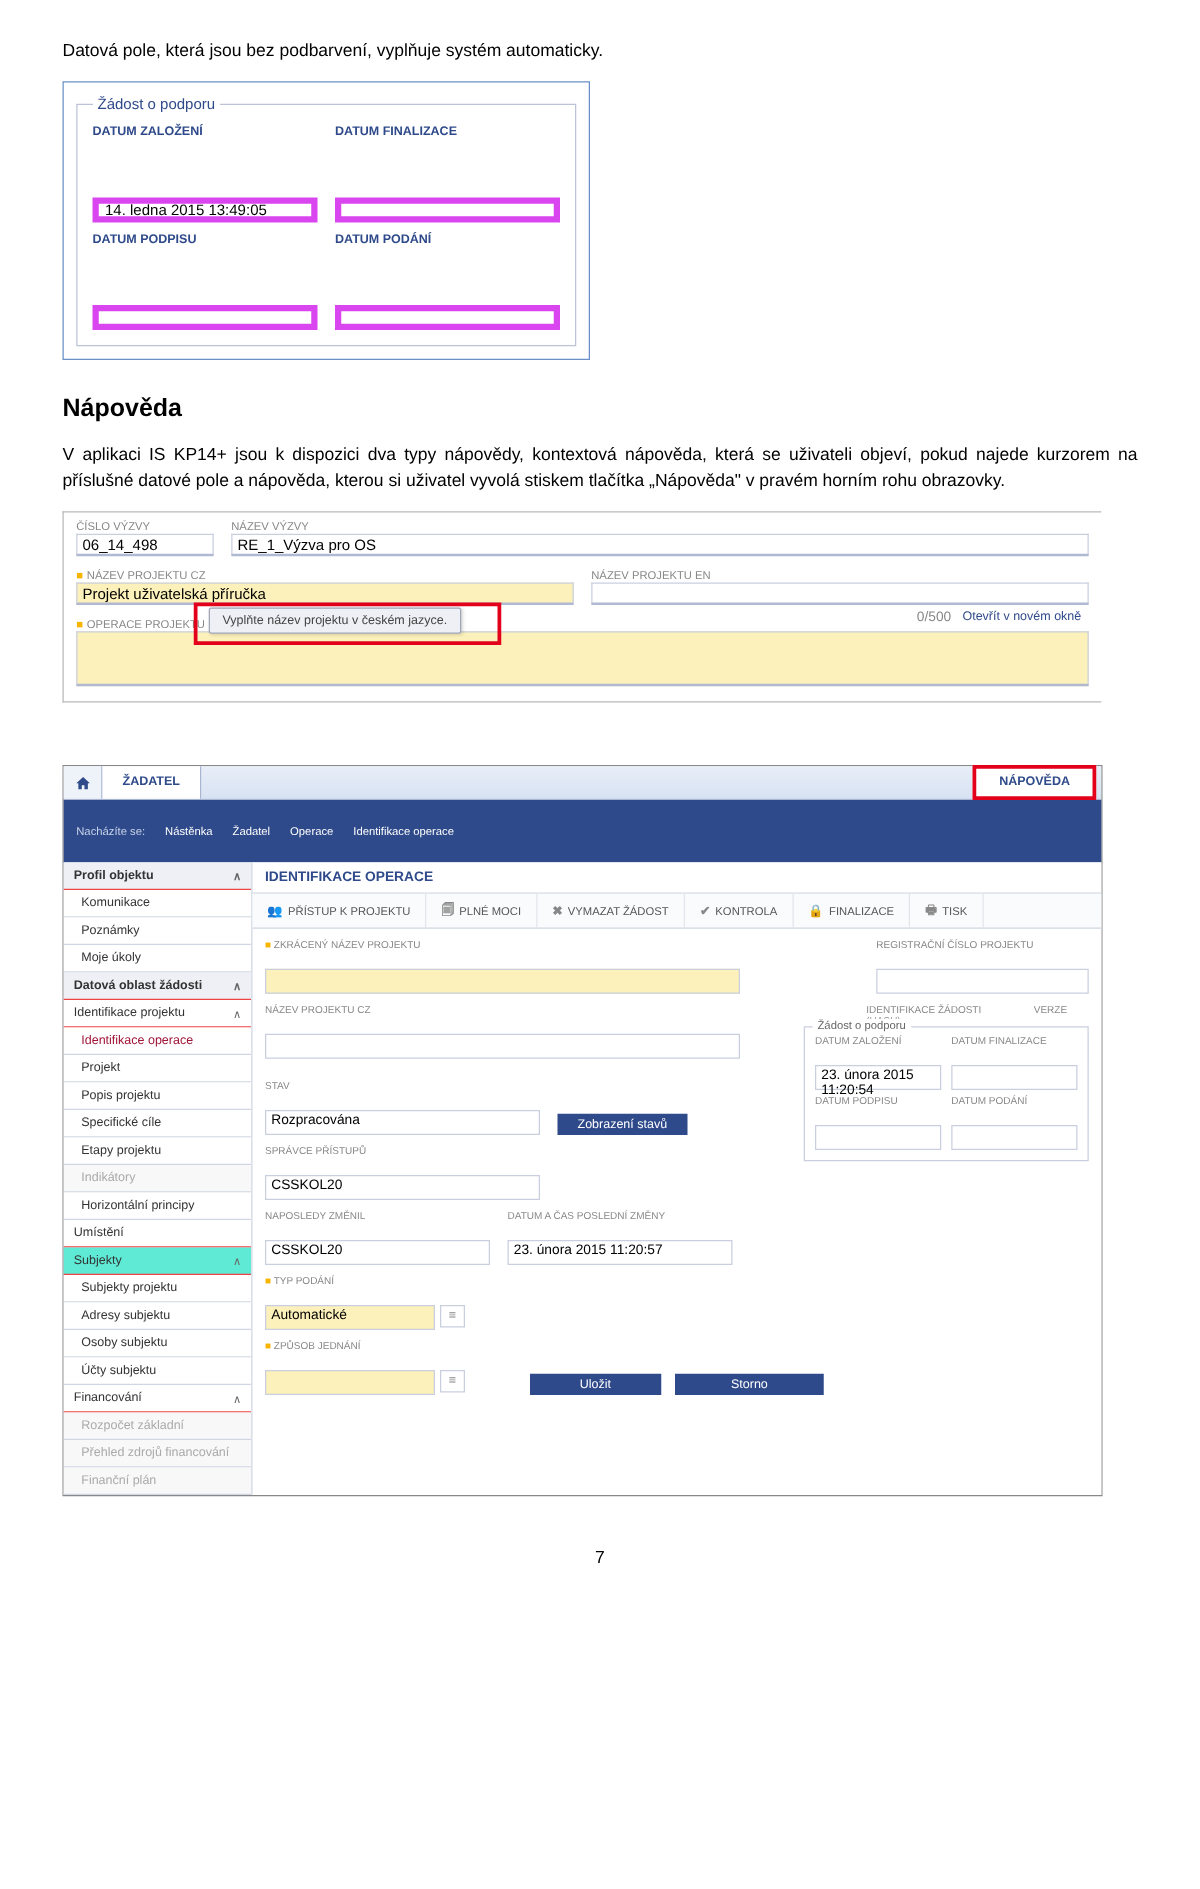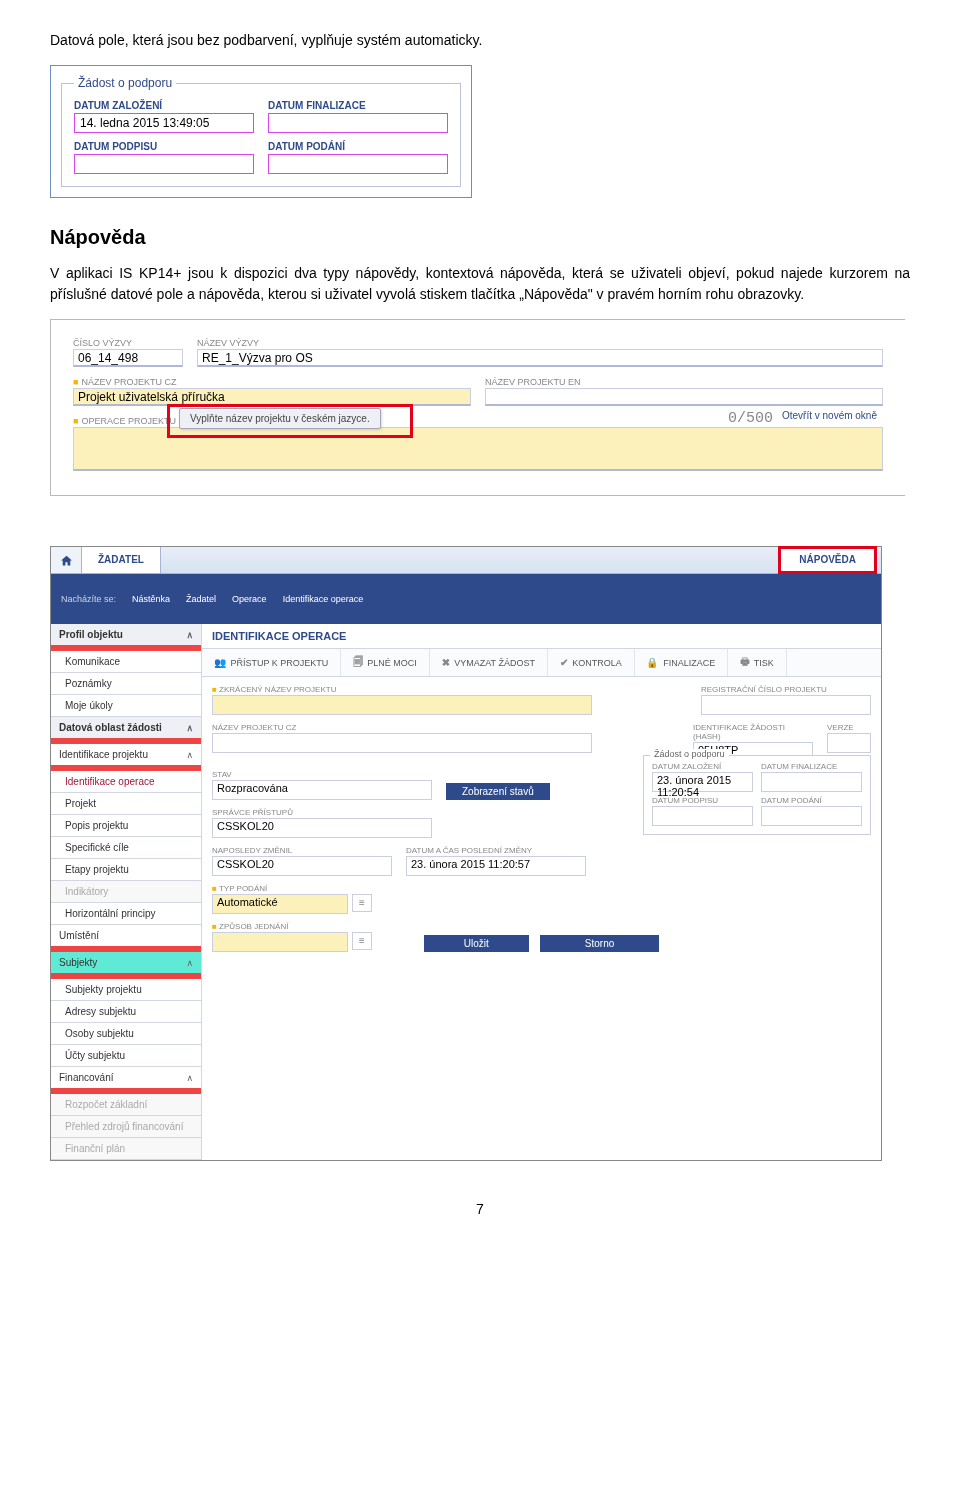--- a/index.html
+++ b/index.html
@@ -38,38 +38,39 @@
   .field { flex: 1; }
   .lbl {
     font-family: "Arial Narrow", Arial, sans-serif;
     font-stretch: condensed;
     font-size: 10px;
     font-weight: bold;
     color: #2f4a8a;
     margin-bottom: 2px;
   }
   .inp {
-    border: 1px solid #d946ef;
+    border: 5px solid #d946ef;
     height: 20px;
     width: 100%;
     box-sizing: border-box;
     padding: 2px 5px;
     font-size: 12px;
     background: #fff;
     font-family: "Arial Narrow", Arial, sans-serif;
     font-stretch: condensed;
+    margin-top: 45px;
   }
 
   
   .shot2 {
     border: 1px solid #b9b9b9;
     border-right: none;
     background: #fff;
     width: 830px;
-    padding: 12px;
+    padding: 0;
     margin-bottom: 50px;
   }
   .shot2-inner { padding: 6px 0 6px 0; }
   .c-row { display: flex; gap: 14px; padding: 0 10px; }
   .c-field { }
   .c-lbl {
     font-family: "Arial Narrow", Arial, sans-serif;
     font-stretch: condensed;
     font-size: 9px; color: #888; margin-bottom: 1px;
   }
@@ -89,22 +90,22 @@
     position: absolute; top: 2px; left: 116px;
     border: 1px solid #a0a6b8; background: #eef0f5;
     padding: 4px 10px; font-size: 10px;
     font-family: "Arial Narrow", Arial, sans-serif;
     font-stretch: condensed;
     color: #444;
     box-shadow: 1px 1px 3px rgba(0,0,0,0.15);
     border-radius: 2px;
   }
   .counter {
-    position: absolute; top: 4px; right: 120px; font-size: 15px; color: #888;
-    font-family: Liberation Mono, monospace; font-stretch: condensed;
+    position: absolute; top: 4px; right: 120px; font-size: 11px; color: #888;
+    font-family: Liberation Sans, sans-serif; font-stretch: condensed;
   }
   .open-link {
     position: absolute; top: 4px; right: 16px; font-size: 10px;
     font-family: "Arial Narrow", Arial, sans-serif; font-stretch: condensed;
     color: #2f4a8a;
   }
   .red-highlight {
     position: absolute; border: 3px solid #e2001a; top: -2px; left: 104px;
     width: 240px; height: 28px;
   }
@@ -141,21 +142,21 @@
     padding: 20px 10px; display: flex; gap: 16px;
   }
   .breadcrumb span:first-child { color: #c8d4ea; }
   .breadcrumb span { cursor: default; }
 
   .body-area { display: flex; background: #f5f6f8; }
   .sidebar { width: 150px; flex-shrink: 0; }
   .side-sec {
     display: flex; justify-content: space-between; align-items: flex-end;
     padding: 5px 8px; font-size: 10px; font-weight: bold; color: #333;
-    border-bottom: 6px solid #ef4444; background: #eef0f6;
+    border-bottom: 1px solid #ef4444; background: #eef0f6;
   }
   .side-item {
     padding: 5px 8px 5px 14px; font-size: 10px; color: #333;
     border-bottom: 1px solid #d0d6e2; background: #fff;
   }
   .side-item.active { color: #a01537; }
   .side-item.dim { color: #aaa; background: #f8f8f8; }
   .chev { font-size: 9px; color: #666; }
 
   .main {
@@ -174,21 +175,21 @@
     display: flex; align-items: center; gap: 4px;
     padding: 5px 12px; font-size: 9px; color: #555;
     border-right: 1px solid #e2e5ec;
   }
   .tool-btn .ico { font-weight: bold; color: #888; font-size: 10px; }
   .main-body { padding: 8px 10px; position: relative; }
   .mf-row { display: flex; gap: 14px; margin-bottom: 8px; }
   .mf { display: flex; flex-direction: column; }
   .mf-lbl {
     font-family: "Arial Narrow", Arial, sans-serif; font-stretch: condensed;
-    font-size: 8px; color: #888; margin-bottom: 1px;
+    font-size: 8px; color: #888; margin-bottom: 15px;
   }
   .mf-lbl.req::before { content: "■ "; color: #f7b500; font-size: 8px; }
   .mf-inp {
     border: 1px solid #c9cfdf; height: 16px; padding: 1px 4px;
     font-family: "Arial Narrow", Arial, sans-serif; font-stretch: condensed;
     font-size: 11px; background: #fff;
   }
   .btn-blue {
     background: #2f4a8a; color: #fff; font-size: 10px; padding: 3px 16px;
     border: none; cursor: default; display: inline-block;

